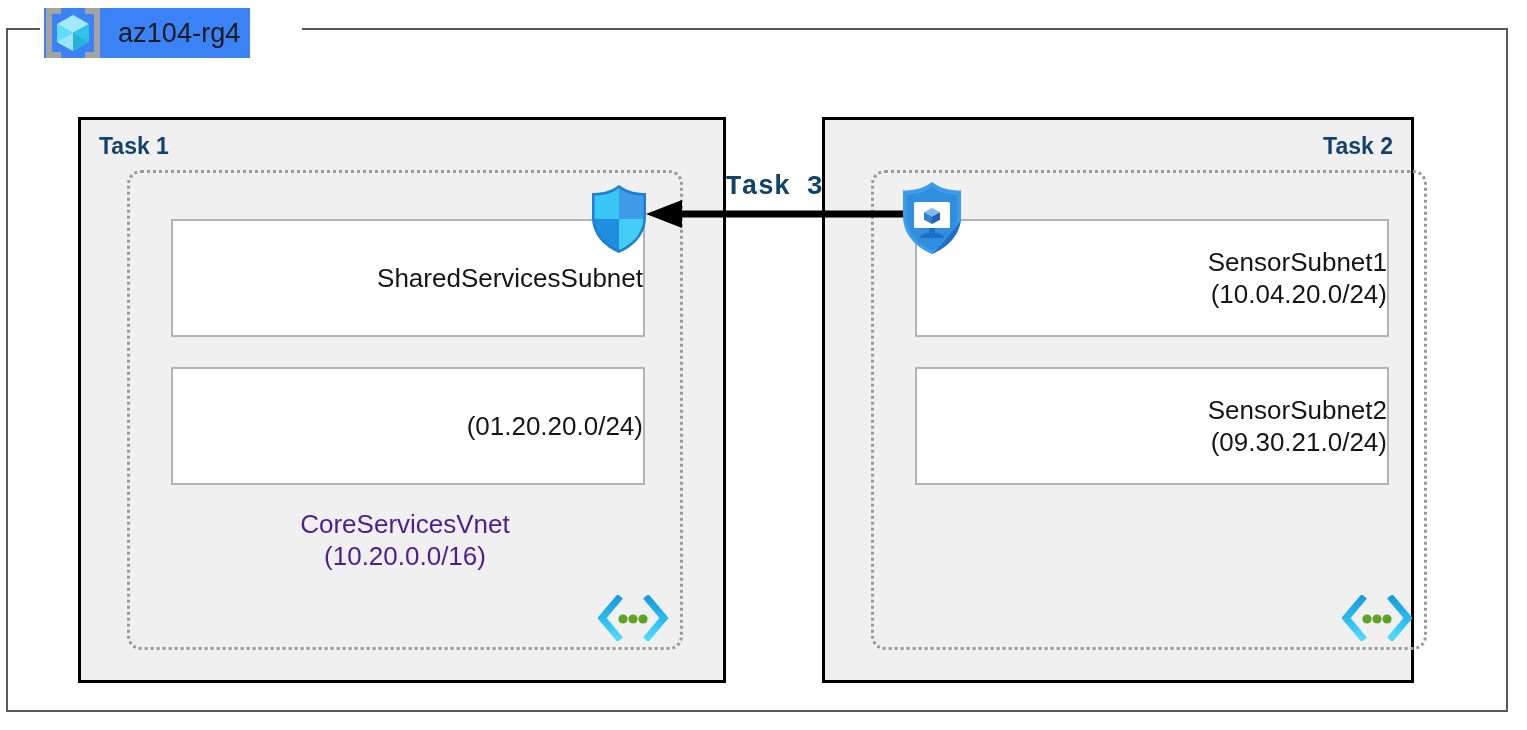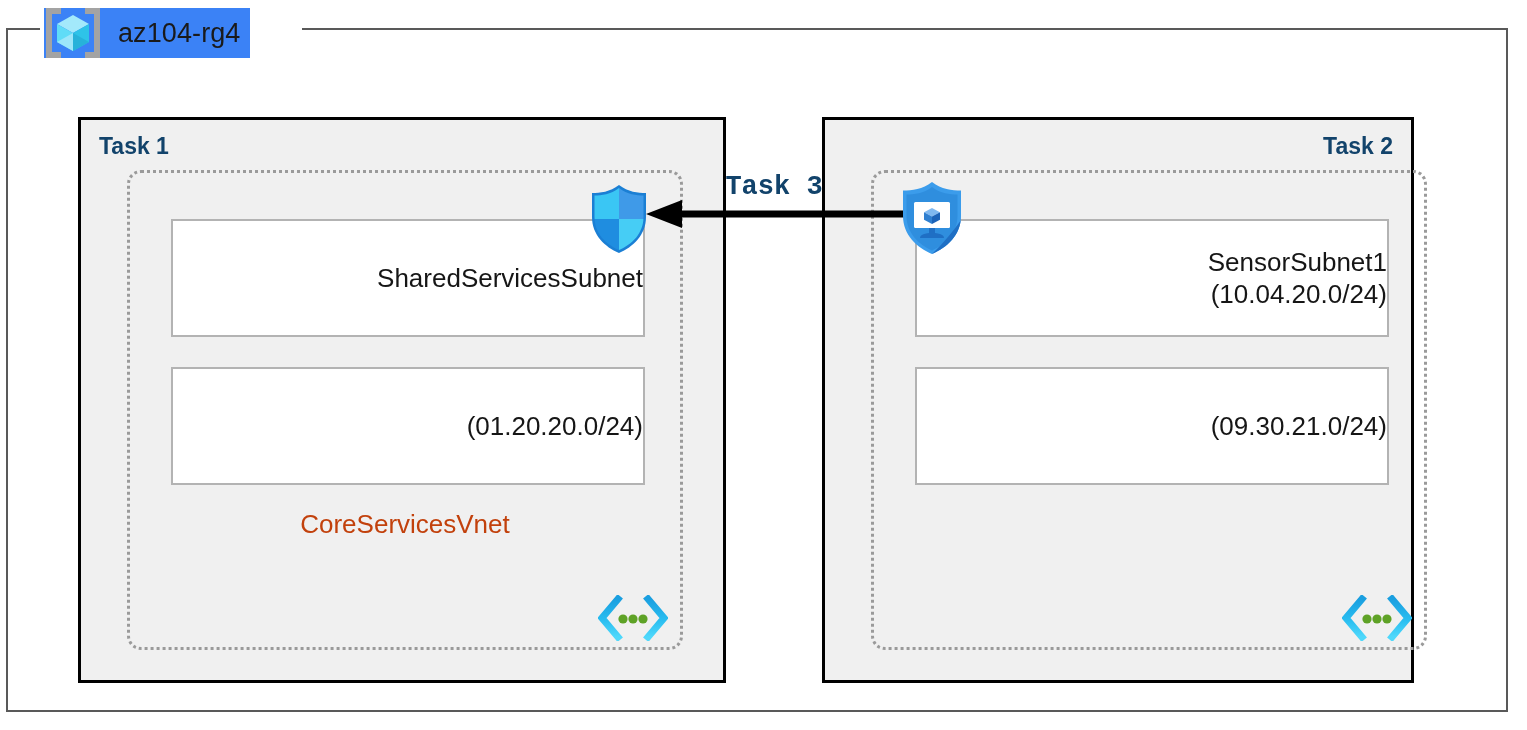--- a/index.html
+++ b/index.html
@@ -135,21 +135,21 @@
   
   .vnet-caption {
     position: absolute;
     left: 0;
     right: 0;
     top: 335px;
     text-align: center;
   }
   .vnet-name, .vnet-cidr {
     font-size: 26px;
-    color: #c2410c;
+    color: #4c1d95;
     line-height: 1.24;
     white-space: nowrap;
   }
 
   
   .vnet-glyph {
     position: absolute;
     right: 12px;
     bottom: 6px;
     width: 70px;
@@ -228,20 +228,21 @@
     <div class="subnet-box slot-1">
       <div class="subnet-name">SharedServicesSubnet</div>
     </div>
 
     <div class="subnet-box slot-2">
       <div class="subnet-cidr">(01.20.20.0/24)</div>
     </div>
 
     <div class="vnet-caption">
       <div class="vnet-name">CoreServicesVnet</div>
+      <div class="vnet-cidr">(10.20.0.0/16)</div>
     </div>
 
     <svg class="vnet-glyph" viewBox="0 0 70 46">
       <defs>
         <linearGradient id="vnetGrad1" x1="0" y1="0" x2="0" y2="1">
           <stop offset="0%" stop-color="#1a9fe0"></stop>
           <stop offset="55%" stop-color="#29bdf0"></stop>
           <stop offset="100%" stop-color="#4fd8fb"></stop>
         </linearGradient>
       </defs>
@@ -258,20 +259,21 @@
   <div class="task-label right">Task 2</div>
 
   <div class="vnet-box">
 
     <div class="subnet-box slot-1">
       <div class="subnet-name">SensorSubnet1</div>
       <div class="subnet-cidr">(10.04.20.0/24)</div>
     </div>
 
     <div class="subnet-box slot-2">
+      <div class="subnet-name">SensorSubnet2</div>
       <div class="subnet-cidr">(09.30.21.0/24)</div>
     </div>
 
 
     <svg class="vnet-glyph" viewBox="0 0 70 46">
       <defs>
         <linearGradient id="vnetGrad2" x1="0" y1="0" x2="0" y2="1">
           <stop offset="0%" stop-color="#1a9fe0"></stop>
           <stop offset="55%" stop-color="#29bdf0"></stop>
           <stop offset="100%" stop-color="#4fd8fb"></stop>

